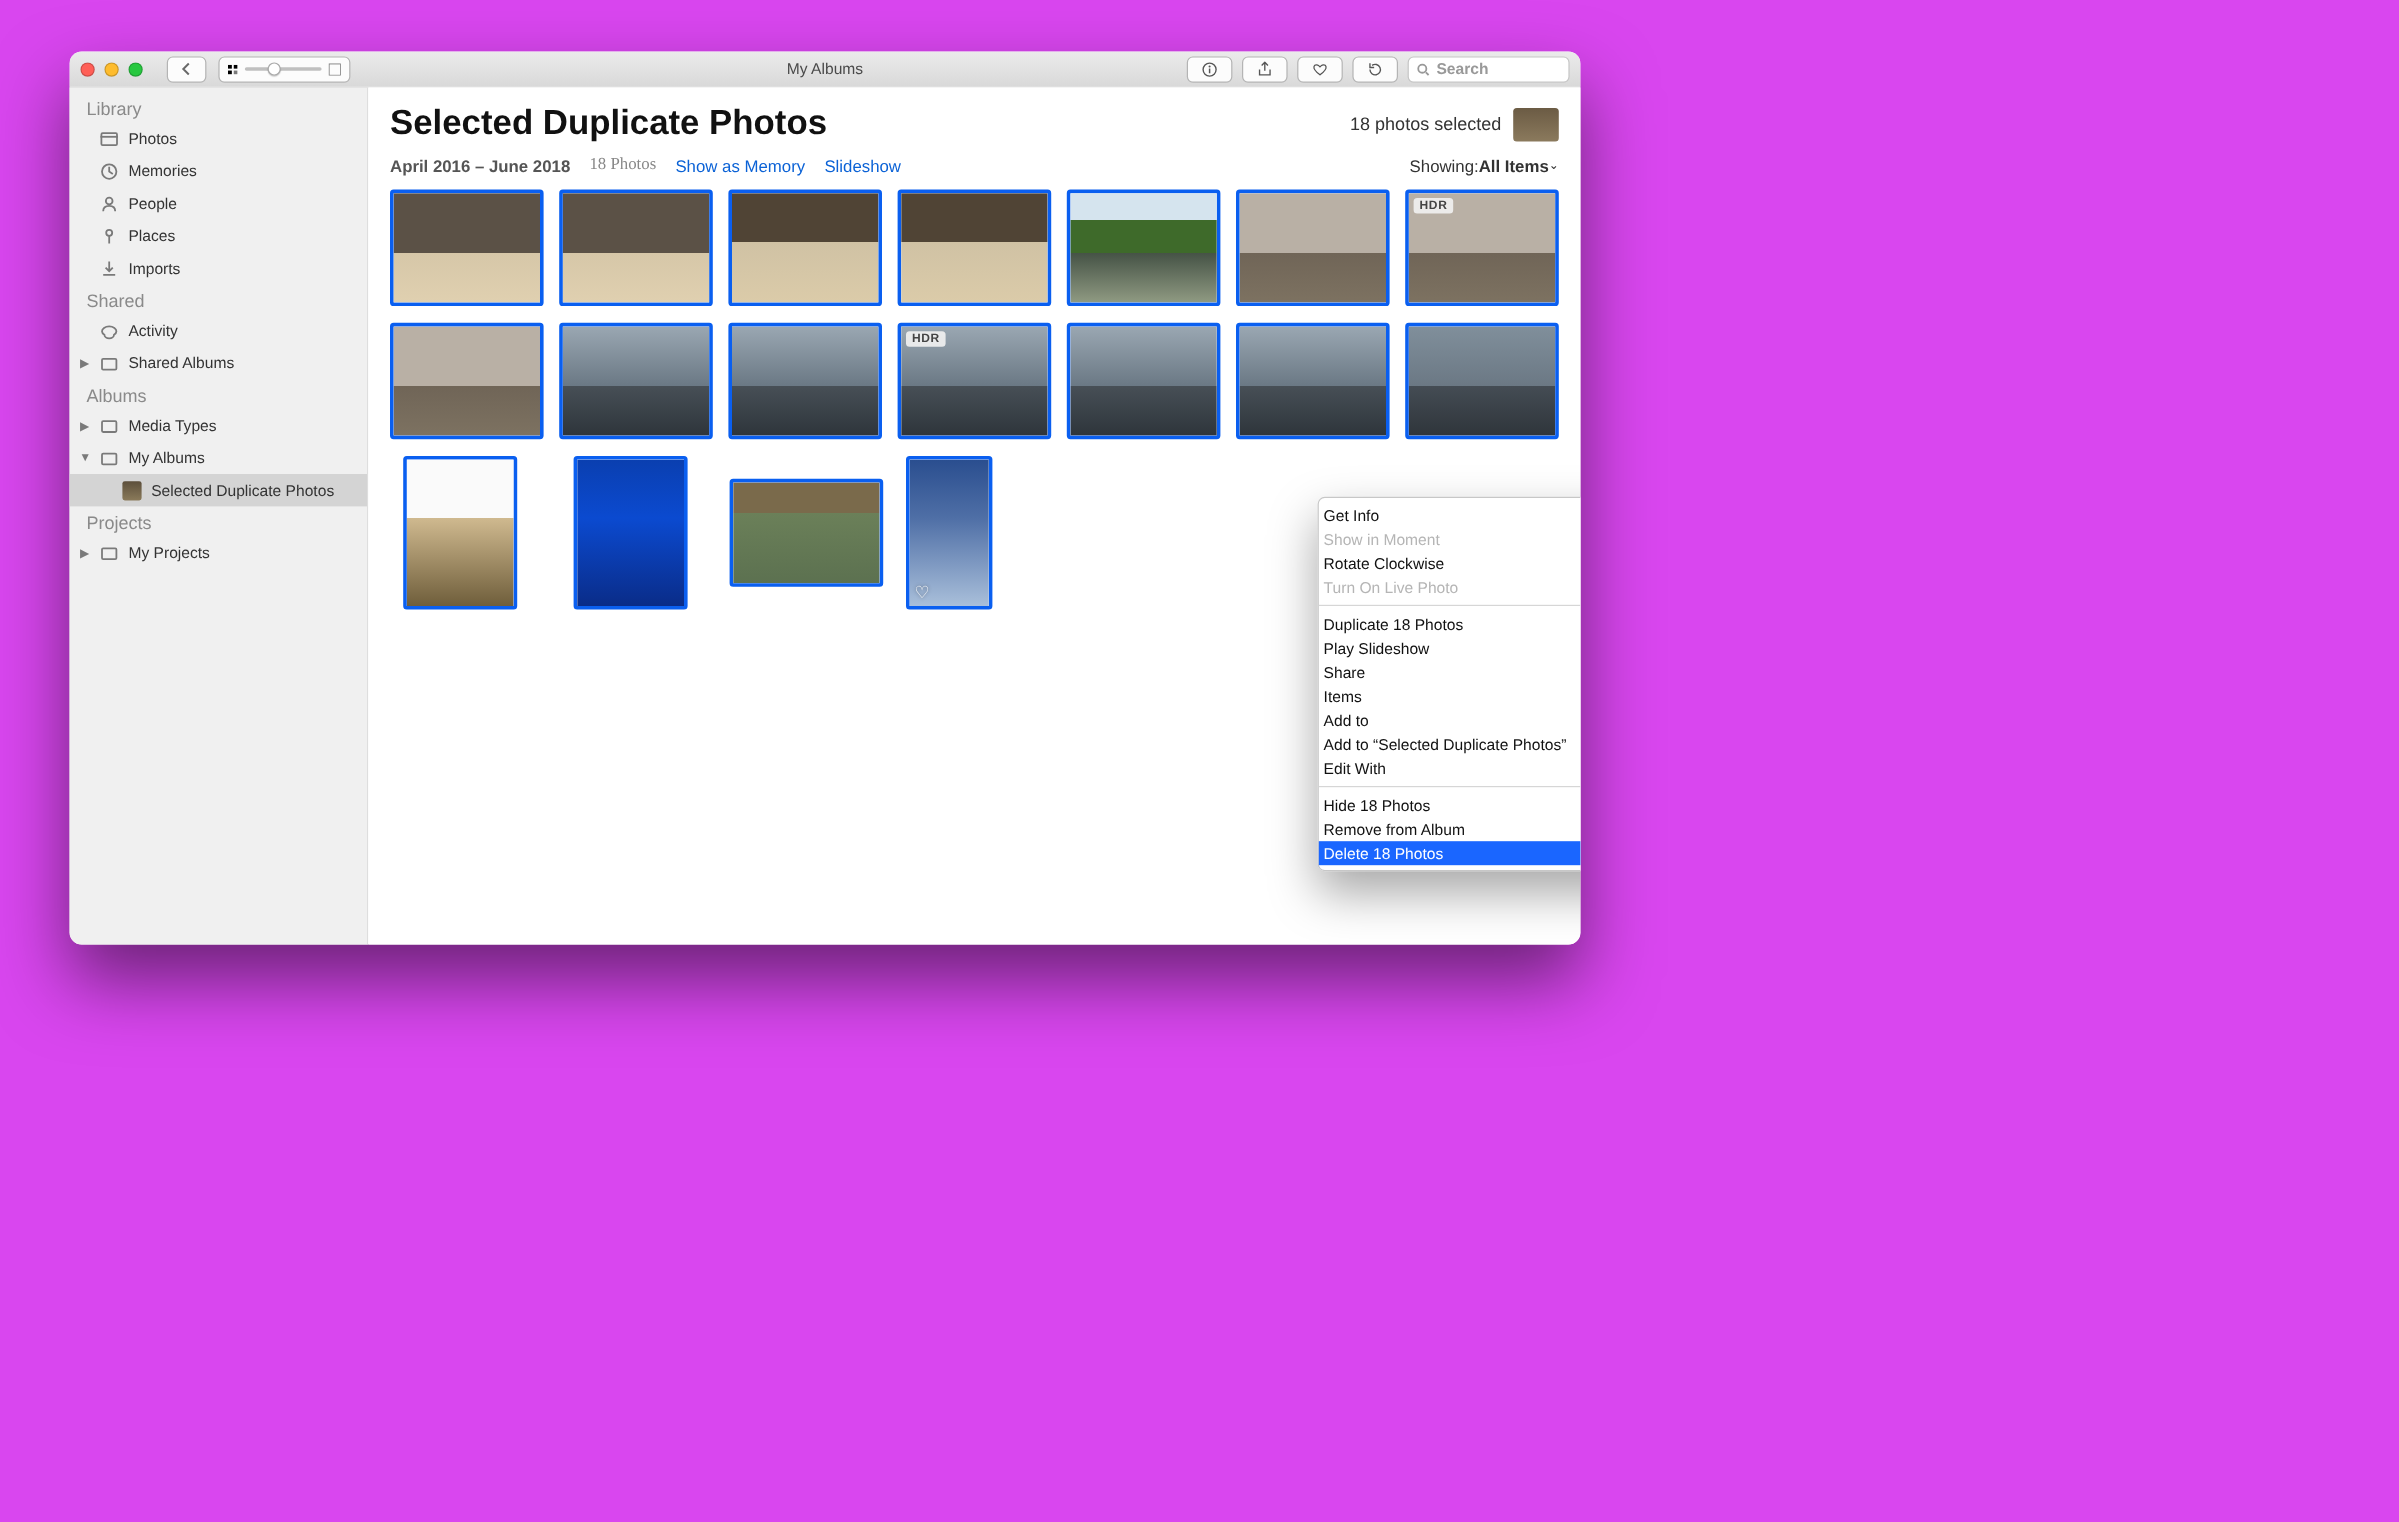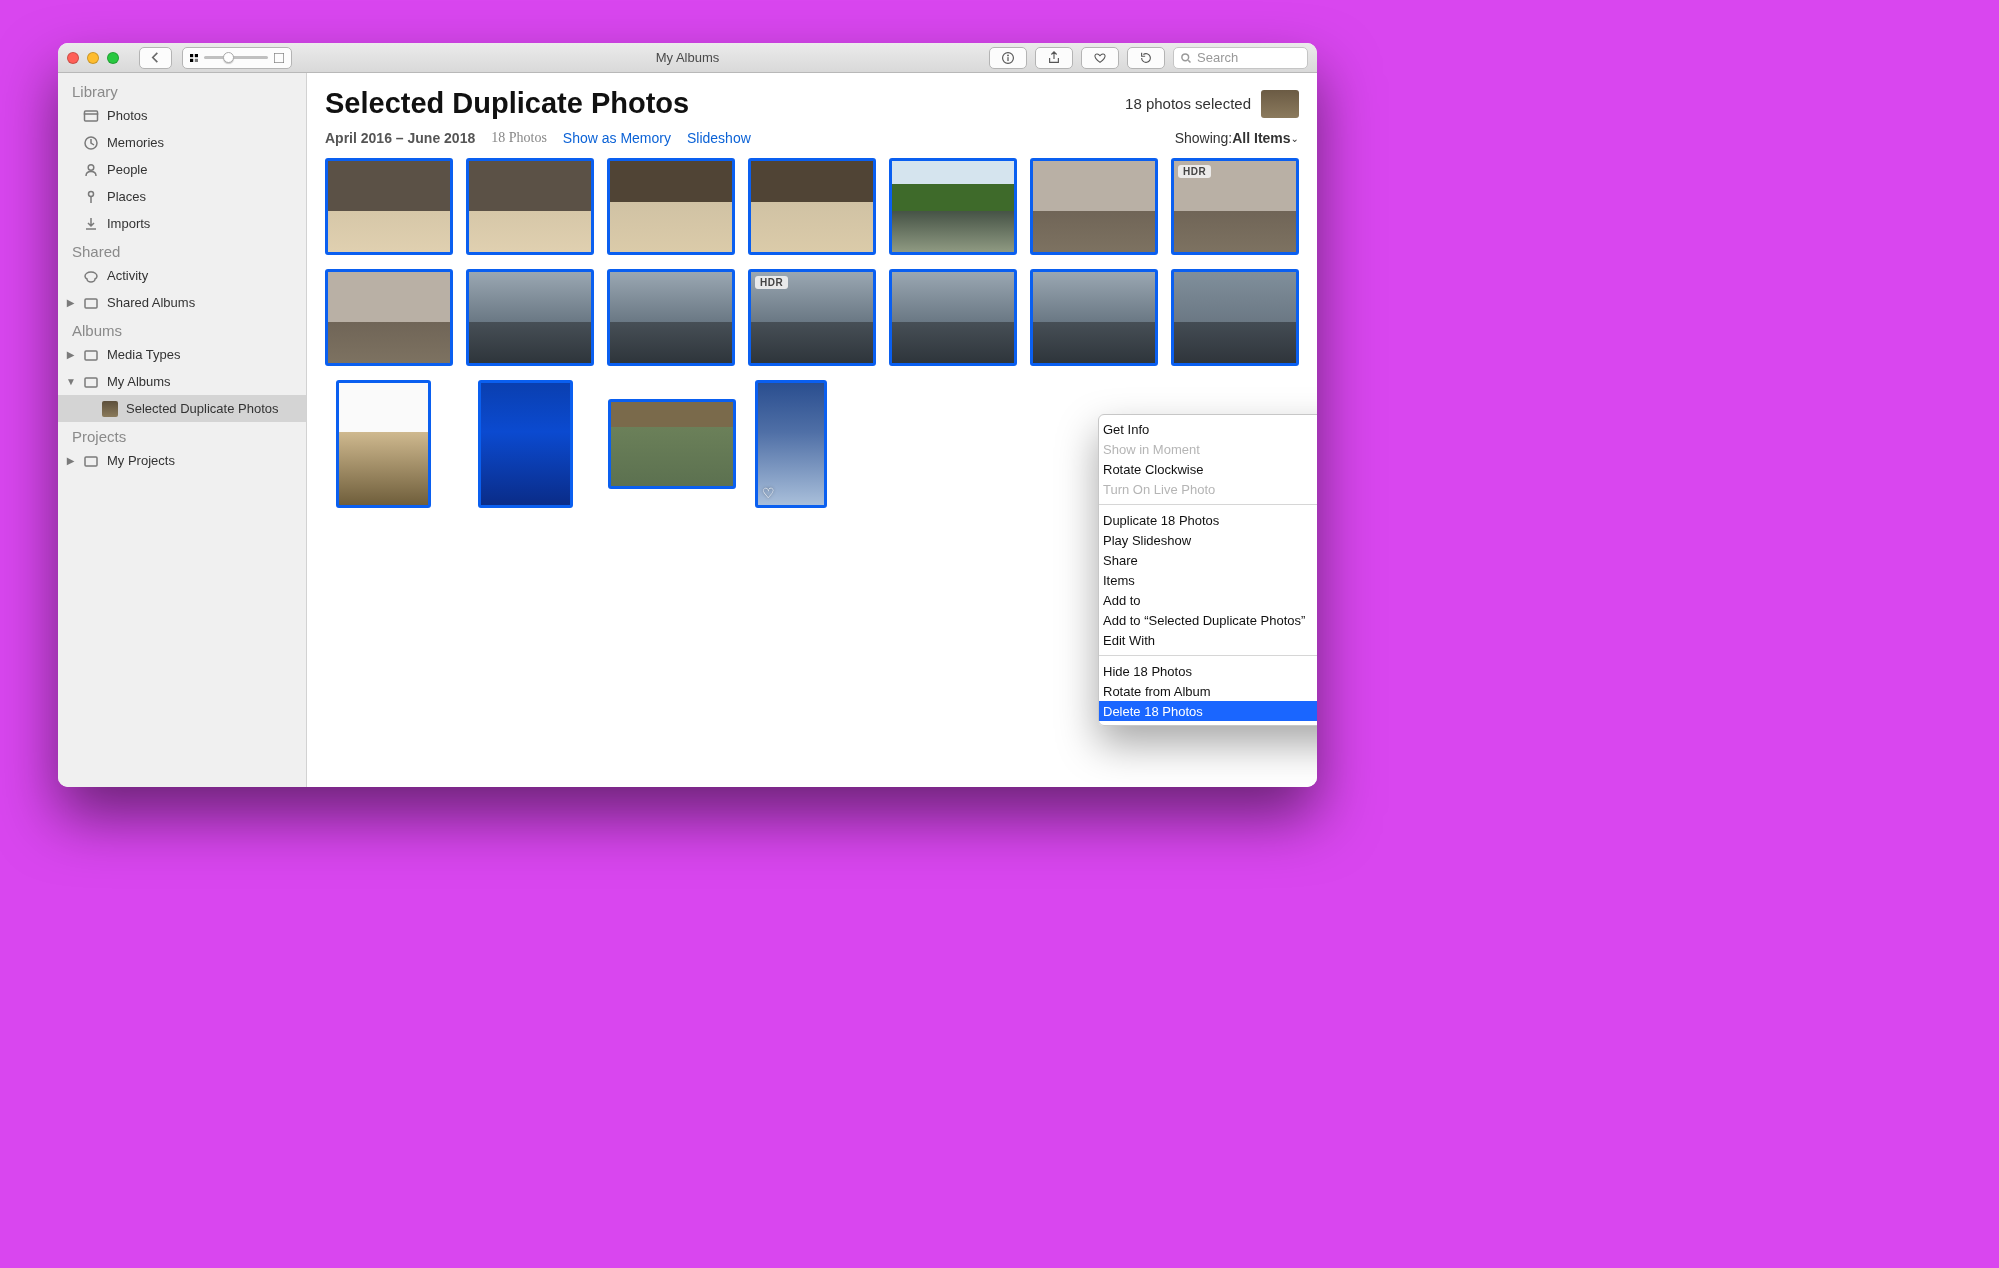--- a/index.html
+++ b/index.html
@@ -20,21 +20,21 @@
   .traffic { display:flex; gap:8px; }
   .dot { width:12px; height:12px; border-radius:50%; border:0.5px solid rgba(0,0,0,.2); }
   .dot.r{ background:#ff5f57; } .dot.y{ background:#febc2e; } .dot.g{ background:#28c840; }
   .tbtn { height:22px; background:#fcfcfc; border:1px solid #b4b4b4; border-radius:5px;
     display:flex; align-items:center; justify-content:center; box-shadow:0 1px 0 rgba(255,255,255,.7) inset; }
   .backbtn { width:33px; margin-left:20px; color:#6a6a6a; }
   .tseg { width:110px; margin-left:10px; display:flex; align-items:center; padding:0 7px; gap:6px; }
   .slider { flex:1; height:3px; background:#c0c0c0; border-radius:2px; position:relative; }
   .slider .knob { position:absolute; top:-4px; left:30%; width:11px; height:11px; background:#fff; border:1px solid #aaa; border-radius:50%; box-shadow:0 1px 1px rgba(0,0,0,.2); }
   .tb-title { position:absolute; left:50%; transform:translateX(-50%); font-size:13px; color:#4a4a4a; }
-  .tb-right { margin-left:auto; display:flex; align-items:flex-start; gap:8px; }
+  .tb-right { margin-left:auto; display:flex; align-items:flex-start; gap:8px;font-weight:bold; }
   .ticon { width:38px; height:22px; color:#555; font-size:13px; }
   .search { width:135px; height:22px; border:1px solid #c5c5c5; border-radius:5px; background:#fff; display:flex; align-items:center; padding:0 6px; gap:5px; color:#999; }
   .search svg { width:12px; height:12px; stroke:#999; fill:none; stroke-width:2; }
 
   .body { flex:1; display:flex; min-height:0; }
   
   .sidebar { width:249px; background:#f0f0f0; border-right:1px solid #d2d2d2; padding-top:4px; overflow:auto; border-bottom-left-radius:10px;}
   .sb-sec { padding:6px 14px 2px; font-size:15px; color:#8a8a8a; }
   .sb-item { display:flex; align-items:center; height:27px; padding:0 12px 0 8px; gap:8px; color:#333; font-size:13px; }
   .sb-item.sub  { padding-left:44px; }
@@ -375,21 +375,21 @@
               <span>Add to “Selected Duplicate Photos”</span>
             </div>
         <div class="citem">
               <span>Edit With</span>
             </div>
         <div class="csep"></div>
         <div class="citem">
               <span>Hide 18 Photos</span>
             </div>
         <div class="citem">
-              <span>Rotate from Album</span>
+              <span>Remove from Album</span>
             </div>
         <div class="citem sel">
               <span>Delete 18 Photos</span>
             </div>
       </div>
 
     </div>
   </div>
 </div>
 </div>

